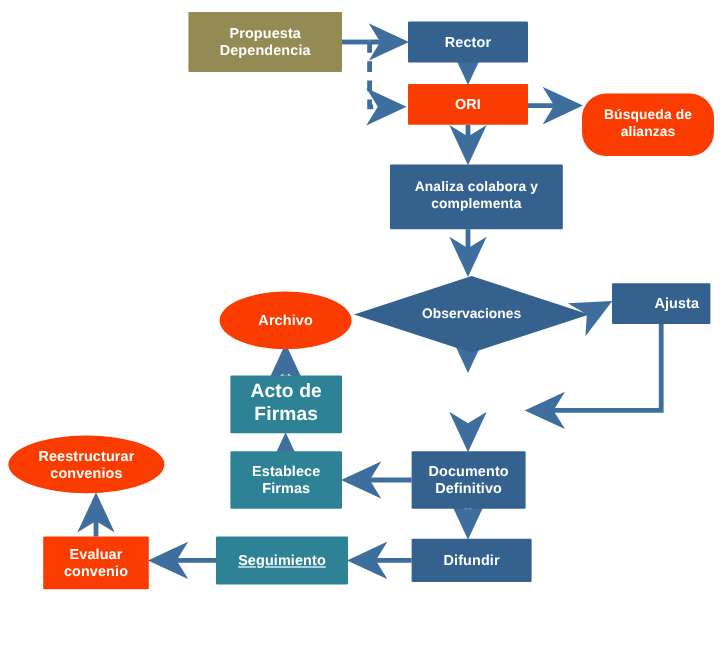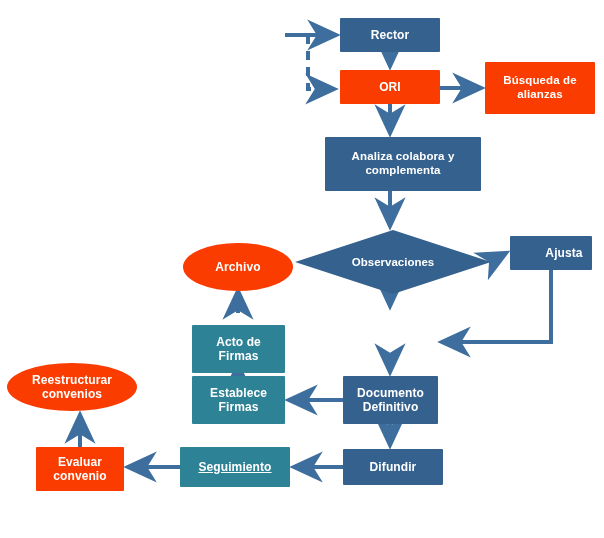--- a/index.html
+++ b/index.html
@@ -40,21 +40,21 @@
     z-index: 3;
     letter-spacing: 0.1px;
   }
   .node .label {
     display: block;
     width: 100%;
     padding: 0 3px;
     box-sizing: border-box;
   }
   .rect        { border-radius: 1px; }
-  .rounded     { border-radius: 1px; }
+  .rounded     { border-radius: 20px; margin-top: 16px; }
   .ellipse     { border-radius: 50%; overflow: hidden; }
   .diamond-wrap {
     position: absolute;
     z-index: 3;
     display: flex;
     align-items: center;
     justify-content: center;
   }
   .diamond-shape {
     position: absolute;
@@ -123,39 +123,42 @@
     <path d="M80,447 L80,415" stroke="#3e6e9e" stroke-width="4" fill="none" marker-end="url(#arrow)"></path>
   </svg>
 
   <div class="diamond-wrap" style="left: 295px; top: 230px; width: 196px; height: 64px;">
     <svg class="diamond-shape" viewBox="0 0 100 100" preserveAspectRatio="none">
       <polygon points="50,0 100,50 50,100 0,50" fill="#35618f"></polygon>
     </svg>
     <span class="label">Observaciones</span>
   </div>
 
+<div class="node rect" style="left: 157px; top: 10px; width: 128px; height: 50px; background: rgb(148, 138, 84); font-size: 12px;">
+      <span class="label">Propuesta<br>Dependencia</span>
+    </div>
     <div class="node rect" style="left: 340px; top: 18px; width: 100px; height: 34px; background: rgb(53, 97, 143); font-size: 12px; justify-content: flex-end;">
       <span class="label">Rector</span>
     </div>
     <div class="node rect" style="left: 340px; top: 70px; width: 100px; height: 34px; background: rgb(250, 60, 0); font-size: 12px;">
       <span class="label">ORI</span>
     </div>
     <div class="node rounded" style="left: 485px; top: 62px; width: 110px; height: 52px; background: rgb(250, 60, 0); font-size: 11.5px;">
       <span class="label">Búsqueda de<br>alianzas</span>
     </div>
-    <div class="node rect" style="left: 325px; top: 137px; width: 156px; height: 54px; background: rgb(53, 97, 143); font-size: 11.5px;">
+    <div class="node rect" style="left: 325px; top: 137px; width: 144px; height: 54px; background: rgb(53, 97, 143); font-size: 11.5px;">
       <span class="label">Analiza colabora y<br>complementa</span>
     </div>
     <div class="node ellipse" style="left: 183px; top: 243px; width: 110px; height: 48px; background: rgb(250, 60, 0); font-size: 12px;">
       <span class="label">Archivo</span>
     </div>
     <div class="node rect" style="left: 510px; top: 236px; width: 82px; height: 34px; background: rgb(53, 97, 143); font-size: 12px; padding-left: 26px;">
       <span class="label">Ajusta</span>
     </div>
-    <div class="node rect" style="left: 192px; top: 313px; width: 93px; height: 48px; background: rgb(46, 130, 150); font-size: 12px; margin-top: 12px;">
+    <div class="node rect" style="left: 192px; top: 313px; width: 93px; height: 48px; background: rgb(46, 130, 150); font-size: 16px;">
       <span class="label">Acto de<br>Firmas</span>
     </div>
     <div class="node ellipse" style="left: 7px; top: 363px; width: 130px; height: 48px; background: rgb(250, 60, 0); font-size: 12px;">
       <span class="label">Reestructurar<br>convenios</span>
     </div>
     <div class="node rect" style="left: 192px; top: 376px; width: 93px; height: 48px; background: rgb(46, 130, 150); font-size: 12px;">
       <span class="label">Establece<br>Firmas</span>
     </div>
     <div class="node rect" style="left: 343px; top: 376px; width: 95px; height: 48px; background: rgb(53, 97, 143); font-size: 12px;">
       <span class="label">Documento<br>Definitivo</span>

